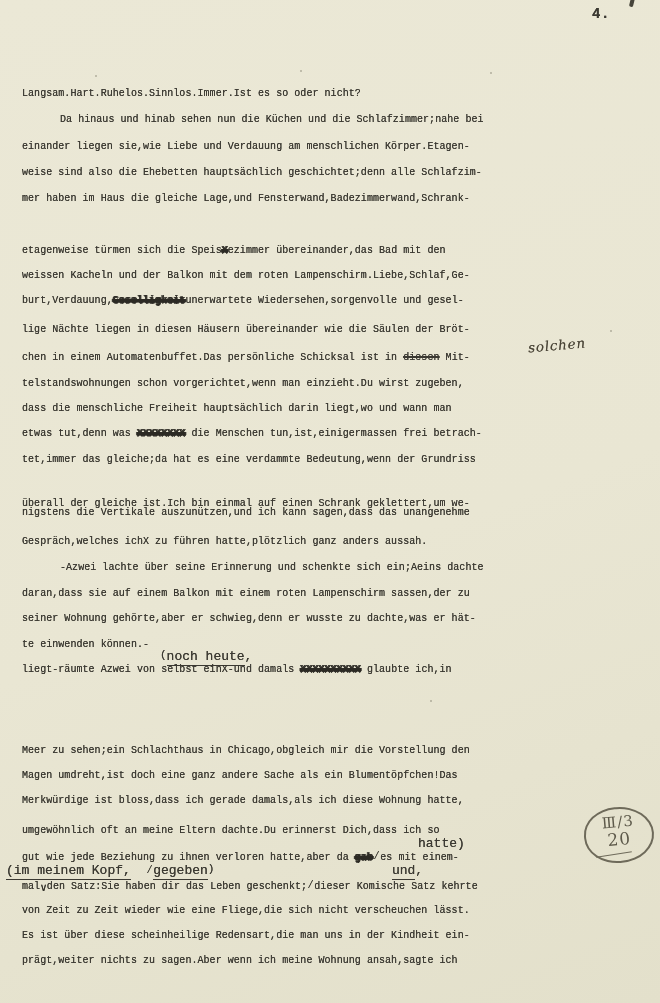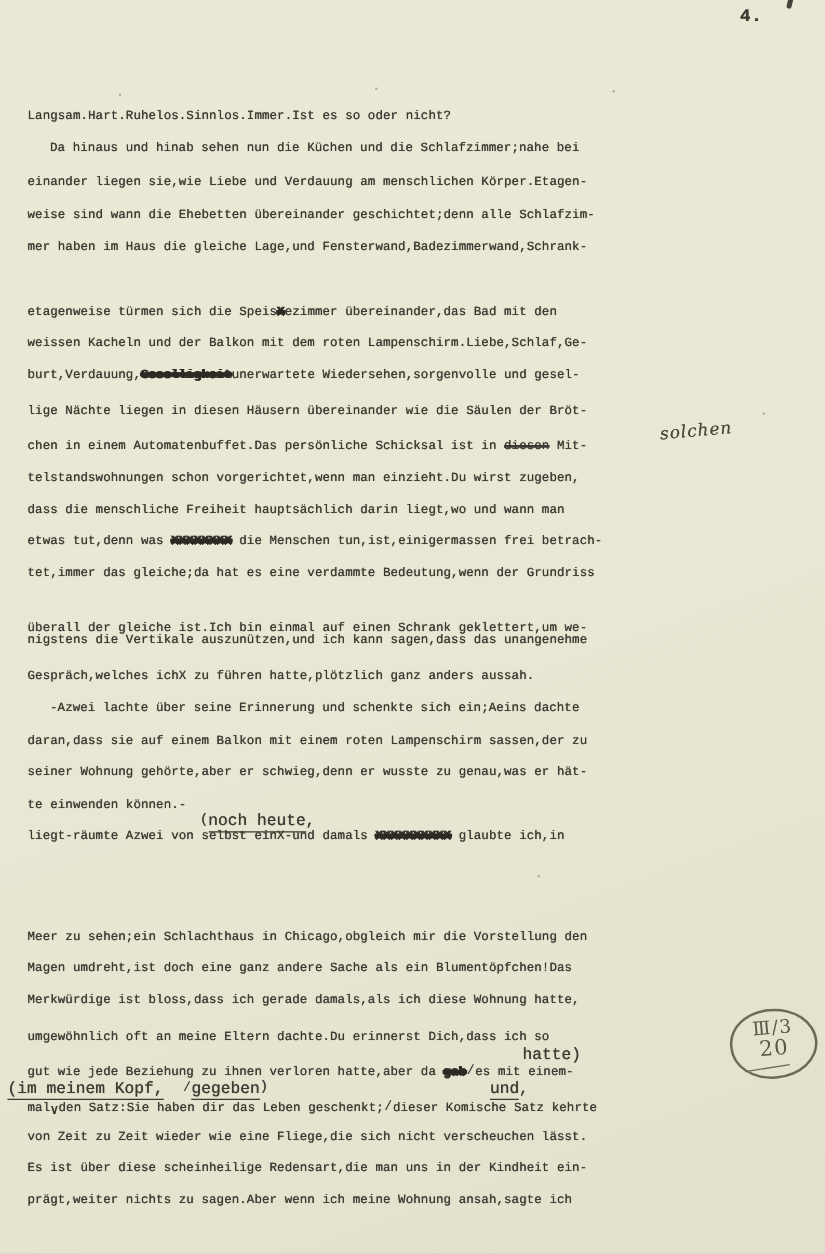--- a/index.html
+++ b/index.html
@@ -11,21 +11,21 @@
     overflow:hidden;
     font-family:"Liberation Mono","DejaVu Sans Mono",monospace;
     color:#3b3932;
   }
   .line{
     position:absolute;left:22px;
     font-size:10px;line-height:16px;letter-spacing:.05px;
     white-space:pre;
     text-shadow:0 0 .6px rgba(45,43,35,.85);
   }
-  .ind{left:40px;text-align:right;}
+  .ind{left:60px;text-align:right;}
   .pagenum{
     position:absolute;left:592px;top:6px;
     font-size:14px;font-weight:bold;letter-spacing:.5px;
     text-shadow:0 0 .6px rgba(45,43,35,.9);
     font-family:"Liberation Mono","DejaVu Sans Mono",monospace;
   }
   .corner-mark{
     position:absolute;left:630px;top:-3px;width:4px;height:10px;
     background:#46443a;border-radius:2px;transform:rotate(14deg);
   }
@@ -91,21 +91,21 @@
   <div class="speck" style="left:95px;top:75px"></div>
   <div class="speck" style="left:300px;top:70px"></div>
   <div class="speck" style="left:490px;top:72px"></div>
   <div class="speck" style="left:610px;top:330px"></div>
   <div class="speck" style="left:180px;top:540px"></div>
   <div class="speck" style="left:430px;top:700px"></div>
 
   <div class="line" style="top:86px">Langsam.Hart.Ruhelos.Sinnlos.Immer.Ist es so oder nicht?</div>
   <div class="line ind" style="top:112px">Da hinaus und hinab sehen nun die Küchen und die Schlafzimmer;nahe bei</div>
   <div class="line" style="top:139px">einander liegen sie,wie Liebe und Verdauung am menschlichen Körper.Etagen-</div>
-  <div class="line" style="top:165px">weise sind wann die Ehebetten übereinander geschichtet;denn alle Schlafzim-</div>
+  <div class="line" style="top:165px">weise sind also die Ehebetten hauptsächlich geschichtet;denn alle Schlafzim-</div>
   <div class="line" style="top:191px">mer haben im Haus die gleiche Lage,und Fensterwand,Badezimmerwand,Schrank-</div>
 
   <div class="line" style="top:243px"><span>etagenweise türmen sich die Speis</span><span class="xover">X</span><span>ezimmer übereinander,das Bad mit den</span></div>
 
   <div class="line" style="top:268px">weissen Kacheln und der Balkon mit dem roten Lampenschirm.Liebe,Schlaf,Ge-</div>
 
   <div class="line" style="top:293px"><span>burt,Verdauung,</span><span class="xover">Geselligkeit</span><span>unerwartete Wiedersehen,sorgenvolle und gesel-</span></div>
 
   <div class="line" style="top:322px">lige Nächte liegen in diesen Häusern übereinander wie die Säulen der Bröt-</div>
 
@@ -116,21 +116,21 @@
   <div class="line" style="top:401px">dass die menschliche Freiheit hauptsächlich darin liegt,wo und wann man</div>
 
   <div class="line" style="top:426px"><span>etwas tut,denn was </span><span class="xover">XXXXXXXX</span><span> die Menschen tun,ist,einigermassen frei betrach-</span></div>
 
   <div class="line" style="top:452px">tet,immer das gleiche;da hat es eine verdammte Bedeutung,wenn der Grundriss</div>
   <div class="line" style="top:496px">überall der gleiche ist.Ich bin einmal auf einen Schrank geklettert,um we-</div>
   <div class="line" style="top:505px">nigstens die Vertikale auszunützen,und ich kann sagen,dass das unangenehme</div>
   <div class="line" style="top:534px">Gespräch,welches ichX zu führen hatte,plötzlich ganz anders aussah.</div>
   <div class="line ind" style="top:560px">-Azwei lachte über seine Erinnerung und schenkte sich ein;Aeins dachte</div>
   <div class="line" style="top:586px">daran,dass sie auf einem Balkon mit einem roten Lampenschirm sassen,der zu</div>
-  <div class="line" style="top:611px">seiner Wohnung gehörte,aber er schwieg,denn er wusste zu genau,was er hät-</div>
+  <div class="line" style="top:611px">seiner Wohnung gehörte,aber er schwieg,denn er wusste zu dachte,was er hät-</div>
   <div class="line" style="top:637px">te einwenden können.-</div>
 
   <div class="insert" style="left:160px;top:650px"><span class="mk-oparen"></span><span class="u">noch heute</span><span class="mk-comma"></span></div>
 
   <div class="line" style="top:662px"><span>liegt-räumte Azwei von selbst einX-und damals </span><span class="xover">XXXXXXXXXX</span><span> glaubte ich,in</span></div>
 
   <div class="line" style="top:743px">Meer zu sehen;ein Schlachthaus in Chicago,obgleich mir die Vorstellung den</div>
   <div class="line" style="top:793px">Merkwürdige ist bloss,dass ich gerade damals,als ich diese Wohnung hatte,</div>
   <div class="line" style="top:768px">Magen umdreht,ist doch eine ganz andere Sache als ein Blumentöpfchen!Das</div>
   <div class="line" style="top:823px">umgewöhnlich oft an meine Eltern dachte.Du erinnerst Dich,dass ich so</div>

